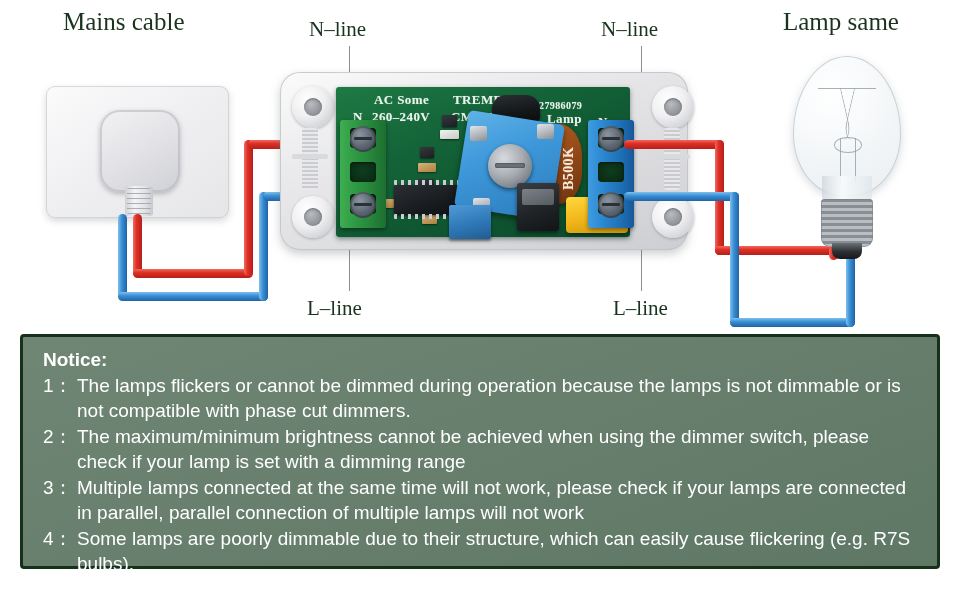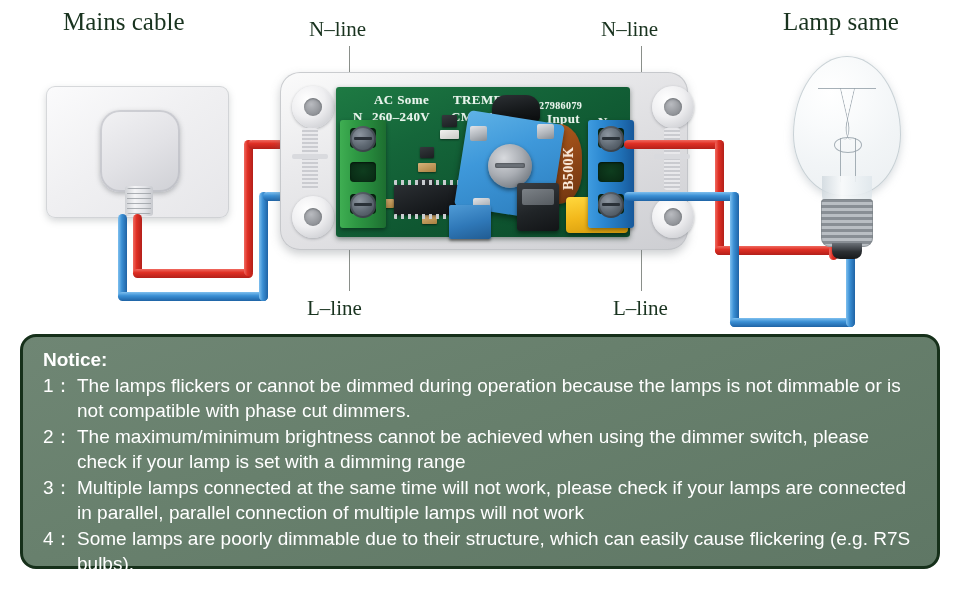--- a/index.html
+++ b/index.html
@@ -213,21 +213,21 @@
     background:linear-gradient(180deg,#6b7177,#2b2f33 55%,#17191b);
     border-radius:0 0 8px 8px;
   }
   .filament{position:absolute;border:1px solid rgba(150,162,170,.85);}
 
   
   .notice{
     position:absolute;left:20px;top:334px;width:920px;height:235px;
     background:linear-gradient(160deg,#6f8674 0%,#68806d 40%,#5f7765 100%);
     border:3px solid #16301a;
-    border-radius:16px;
+    border-radius:4px;
     box-sizing:border-box;
     padding:12px 16px 0 18px;
   }
   .notice-title{
     color:#ffffff;font-size:19px;font-weight:700;margin:0 0 2px 2px;
     font-family:"Liberation Sans", sans-serif;
   }
   .n-row{display:flex;align-items:flex-start;margin:0 0 1px 2px;}
   .n-num{
     color:#ffffff;font-size:19px;line-height:25px;
@@ -280,21 +280,21 @@
   <div class="rail" style="left:664px;top:128px;height:62px;"></div>
   <div class="rail-cross" style="left:654px;top:154px;"></div>
 
   <div class="pcb">
 
     <div class="silk" style="left:38px;top:5px;font-size:13px;">AC Some</div>
     <div class="silk" style="left:36px;top:22px;font-size:13px;">260–240V</div>
     <div class="silk" style="left:117px;top:5px;font-size:13px;">TREMELEC</div>
     <div class="silk" style="left:115px;top:22px;font-size:13px;">CM–LD100P2</div>
     <div class="silk" style="left:203px;top:13px;font-size:10px;">27986079</div>
-    <div class="silk" style="left:211px;top:24px;font-size:13px;">Input</div>
+    <div class="silk" style="left:211px;top:24px;font-size:13px;">Lamp</div>
     <div class="silk" style="left:17px;top:22px;font-size:13px;">N</div>
     <div class="silk" style="left:262px;top:27px;font-size:13px;">N</div>
     <div class="silk" style="left:18px;top:112px;font-size:15px;">L</div>
     <div class="silk silk-rot" style="left:216px;top:112px;font-size:13px;">L</div>
 
     <div class="smd smd-dark" style="left:106px;top:28px;width:15px;height:12px;"></div>
     <div class="smd smd-white" style="left:104px;top:43px;width:19px;height:9px;"></div>
     <div class="smd smd-dark" style="left:84px;top:60px;width:14px;height:11px;"></div>
     <div class="smd smd-tan" style="left:82px;top:76px;width:18px;height:9px;"></div>
     <div class="smd smd-dark" style="left:82px;top:92px;width:16px;height:12px;"></div>

